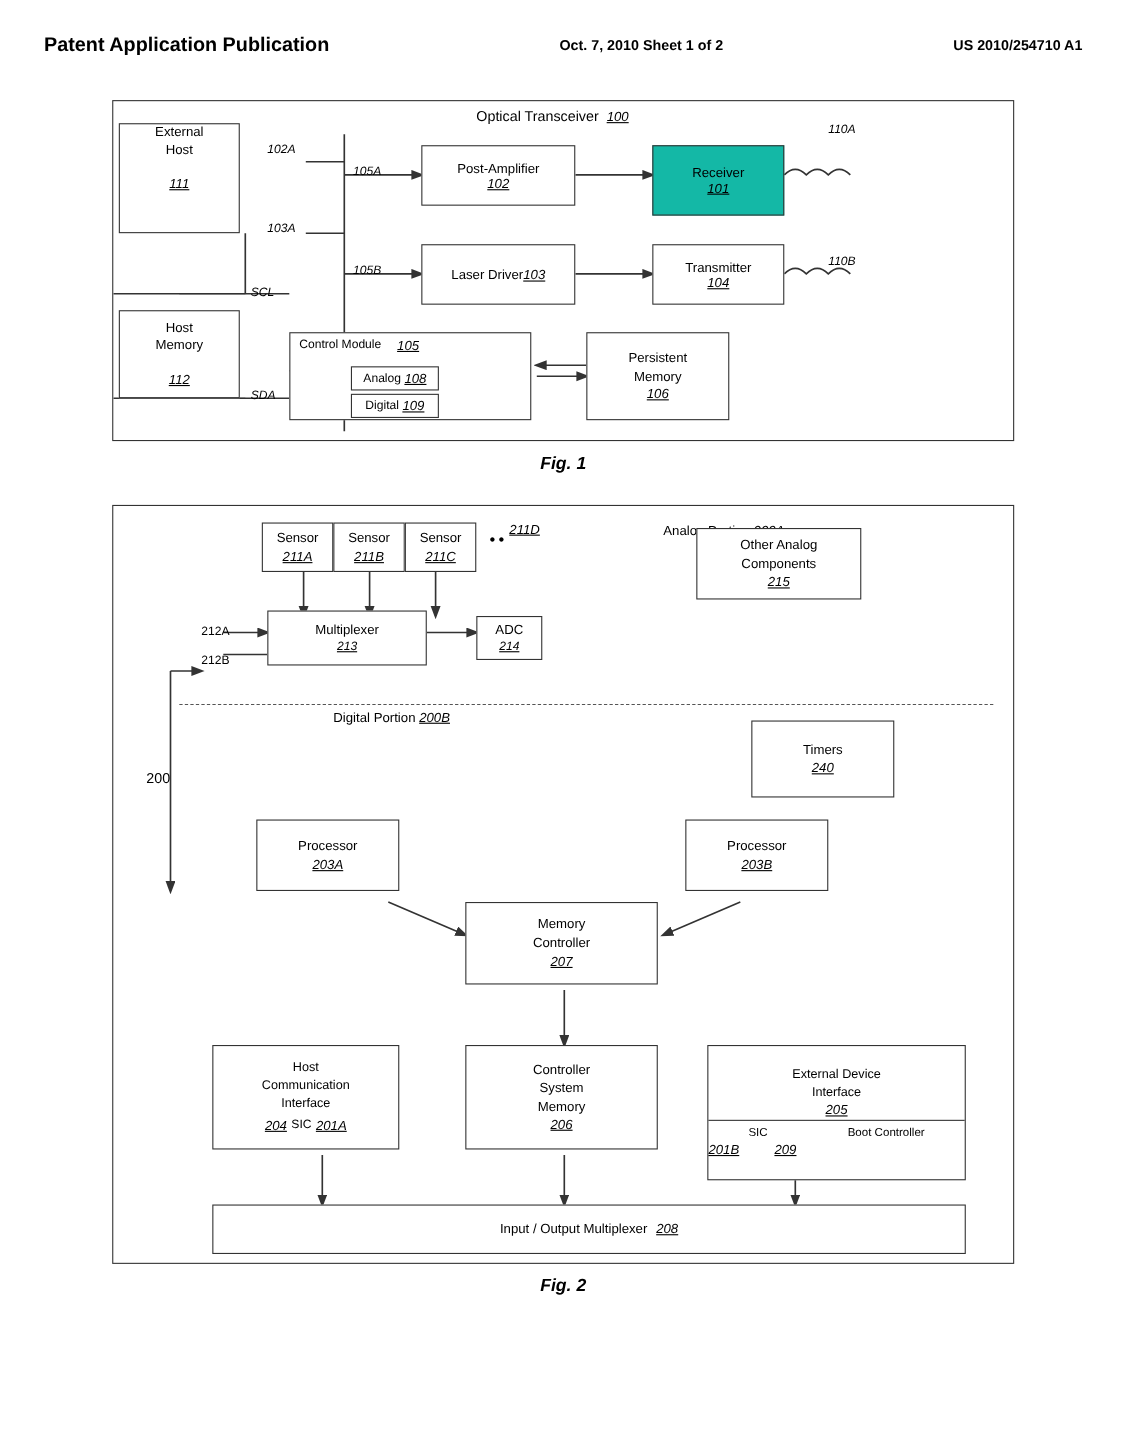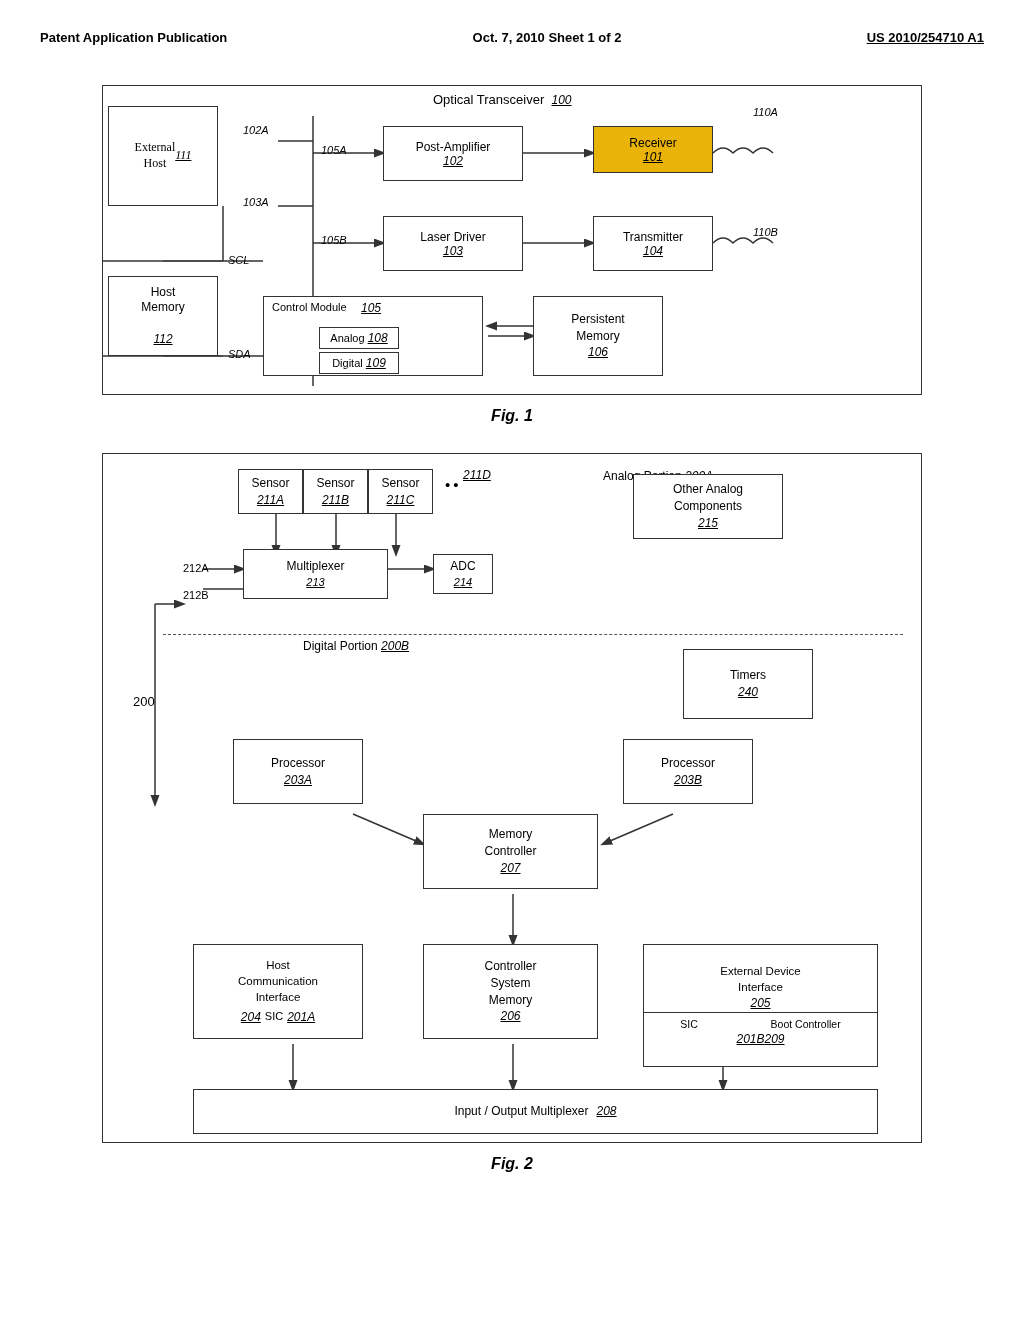--- a/index.html
+++ b/index.html
@@ -18,23 +18,23 @@
       background: #fff;
     }
     .header {
       display: flex;
       justify-content: space-between;
       align-items: center;
       padding: 10px 0 20px 0;
       font-size: 13px;
       font-weight: bold;
     }
-    .header-left { font-size: 13px; font-weight: bold; }
+    .header-left { font-size: 18px; font-weight: bold; }
     .header-center { font-size: 13px; }
-    .header-right { font-size: 13px; text-decoration: underline; }
+    .header-right { font-size: 13px; }
 
     
     .fig1-container {
       margin: 20px auto 3px auto;
       position: relative;
       width: 820px;
     }
     .fig1-diagram {
       position: relative;
       width: 820px;
@@ -42,27 +42,26 @@
       border: 1.5px solid #333;
     }
     
     .ext-host-box {
       position: absolute;
       top: 20px; left: 5px;
       width: 110px; height: 100px;
       border: 1.5px solid #333;
       background: #fff;
       display: flex;
-      flex-direction: row;
-      align-items: center;
-      justify-content: center;
+      flex-direction: column;
+      align-items: center;
+      justify-content: flex-start;
       text-align: center;
       font-size: 12px;
       line-height: 1.3;
-      font-family: Liberation Serif, serif;
     }
     
     .host-mem-box {
       position: absolute;
       top: 190px; left: 5px;
       width: 110px; height: 80px;
       border: 1.5px solid #333;
       background: #fff;
       display: flex;
       flex-direction: column;
@@ -82,38 +81,38 @@
       display: flex;
       flex-direction: column;
       align-items: center;
       justify-content: center;
       font-size: 12px;
     }
     
     .receiver-box {
       position: absolute;
       top: 40px; left: 490px;
-      width: 120px; height: 47px;
-      border: 1.5px solid #333;
-      background: #eab308;
+      width: 120px; height: 64px;
+      border: 1.5px solid #333;
+      background: #14b8a6;
       display: flex;
       flex-direction: column;
       align-items: center;
       justify-content: center;
       font-size: 12px;
     }
     
     .laser-box {
       position: absolute;
       top: 130px; left: 280px;
       width: 140px; height: 55px;
       border: 1.5px solid #333;
       background: #fff;
       display: flex;
-      flex-direction: column;
+      flex-direction: row;
       align-items: center;
       justify-content: center;
       font-size: 12px;
     }
     
     .transmitter-box {
       position: absolute;
       top: 130px; left: 490px;
       width: 120px; height: 55px;
       border: 1.5px solid #333;
@@ -502,21 +501,21 @@
       </div>
 
       <div class="box" style="top:490px;left:540px;width:235px;height:123px;">
         <span style="white-space:pre-line;text-align:center;font-size:11.5px;">External Device
 Interface</span>
         <span class="num">205</span>
         <div style="border-top:1.5px solid #333;width:100%;display:flex;justify-content:space-around;padding-top:4px;font-size:10.5px;">
           <span>SIC</span>
           <span>Boot Controller</span>
         </div>
-        <div style="display:flex;justify-content:center;width:100%;font-size:10.5px;">
+        <div style="display:flex;justify-content:flex-start;width:100%;font-size:10.5px;gap:32px;">
           <span class="num">201B</span>
           <span class="num">209</span>
         </div>
       </div>
 
       <div class="box" style="top:635px;left:90px;width:685px;height:45px;flex-direction:row;gap:8px;">
         <span>Input / Output Multiplexer</span>
         <span class="num">208</span>
       </div>
 

